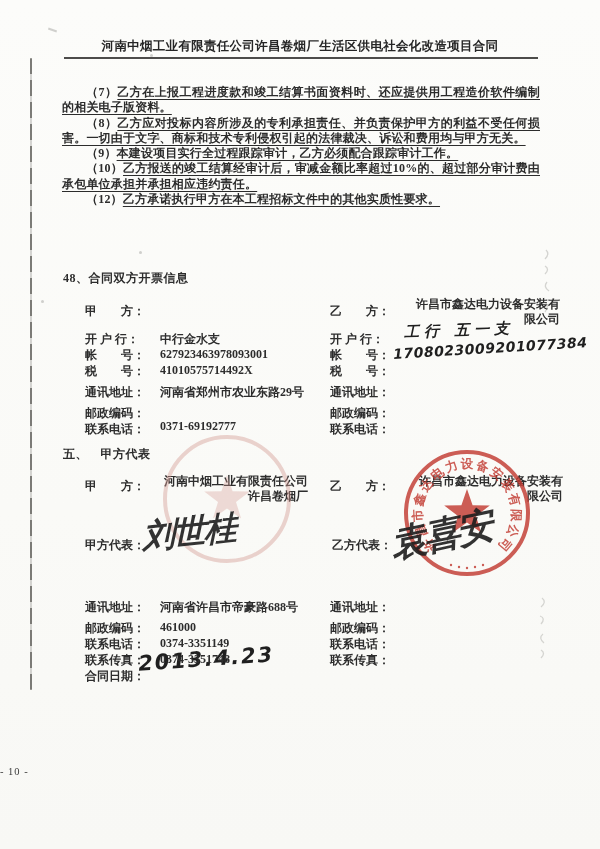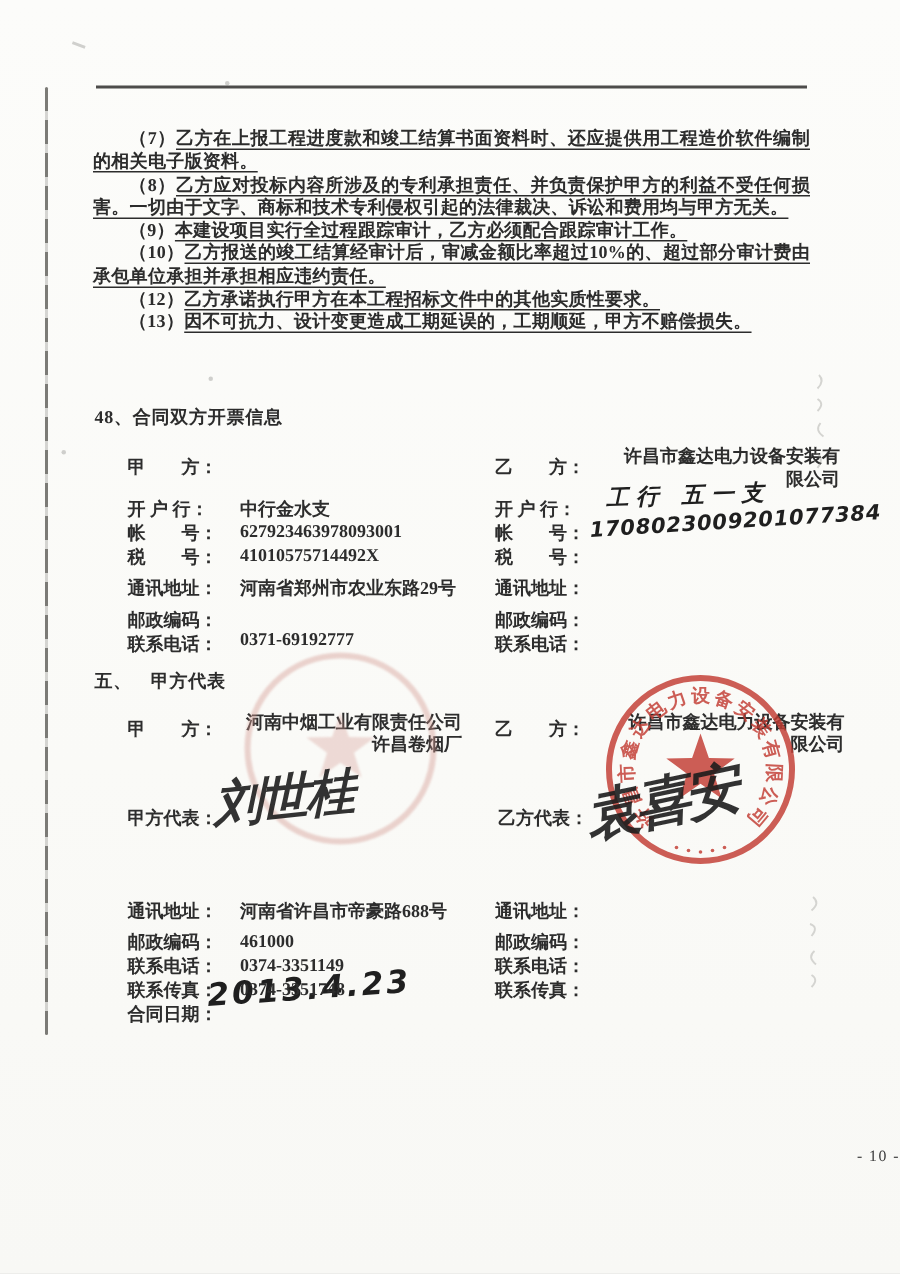--- a/index.html
+++ b/index.html
@@ -36,21 +36,21 @@
   }
   .sigA{left:150px;top:514px;font-size:33px;letter-spacing:-2px;opacity:.9;
     transform:rotate(-6deg) skewX(-18deg);transform-origin:left top;}
   .sigB{left:394px;top:520px;font-size:37px;letter-spacing:-3px;opacity:.9;
     transform:rotate(-12deg) skewX(-14deg);transform-origin:left top;}
   .hw-bank{left:404px;top:321px;font-size:15px;letter-spacing:5px;transform:rotate(-2deg);}
   .hw-account{left:393px;top:340px;font-size:14px;letter-spacing:.5px;transform:rotate(-3.5deg);}
   .hw-date{left:138px;top:647px;font-size:21px;letter-spacing:2px;transform:rotate(-4deg);}
   .sealB{left:392px;top:438px;color:#c23b32;opacity:.82;z-index:5;}
   .sealA{left:152px;top:424px;color:#d49a92;opacity:.42;z-index:4;filter:blur(.7px);}
-  .page-number{left:0;top:766px;width:600px;text-align:right;
+  .page-number{left:0;top:766px;width:600px;text-align:left;
     font-size:10.5px;color:#3a3a3a;letter-spacing:1px;}
   .edge-streak{
     left:30px;top:58px;width:2px;height:632px;border-radius:1px;opacity:.7;
     background:repeating-linear-gradient(180deg,#45443f 0 16px,rgba(69,68,63,.3) 16px 22px);
   }
   .speck{width:3px;height:3px;border-radius:50%;background:#6b6b66;opacity:.3;}
   .scribble{opacity:.35;z-index:3;}
   .z2{z-index:2;}
 </style>
 </head>
@@ -66,29 +66,29 @@
   <div class="abs speck" style="left:41px;top:300px"></div>
   <div class="abs speck" style="left:48px;top:29px;width:9px;height:2px;border-radius:0;transform:rotate(20deg)"></div>
 
   <svg class="abs scribble" style="left:538px;top:246px" width="18" height="80">
     <path d="M8,4 q4,4 -1,9 M7,20 q5,3 0,8 M9,36 q-4,5 2,9 M6,56 q6,3 1,10" stroke="#8d8d88" stroke-width="1.3" fill="none"></path>
   </svg>
   <svg class="abs scribble" style="left:534px;top:592px" width="18" height="70">
     <path d="M8,6 q5,4 -1,9 M6,24 q6,2 1,8 M9,42 q-5,4 1,9 M7,58 q5,3 0,8" stroke="#92928d" stroke-width="1.3" fill="none"></path>
   </svg>
 
+  <div class="abs doc-title">河南中烟工业有限责任公司许昌卷烟厂生活区供电社会化改造项目合同</div>
   <div class="abs title-rule"></div>
 
   <div class="abs clauses z2">
     <p><span>（7）</span><span class="u">乙方在上报工程进度款和竣工结算书面资料时、还应提供用工程造价软件编制的相关电子版资料。</span></p>
     <p><span>（8）</span><span class="u">乙方应对投标内容所涉及的专利承担责任、并负责保护甲方的利益不受任何损害。一切由于文字、商标和技术专利侵权引起的法律裁决、诉讼和费用均与甲方无关。</span></p>
     <p><span>（9）</span><span class="u">本建设项目实行全过程跟踪审计，乙方必须配合跟踪审计工作。</span></p>
     <p><span>（10）</span><span class="u">乙方报送的竣工结算经审计后，审减金额比率超过10%的、超过部分审计费由承包单位承担并承担相应违约责任。</span></p>
     <p><span>（12）</span><span class="u">乙方承诺执行甲方在本工程招标文件中的其他实质性要求。</span></p>
-    <p><span>（13）</span><span class="u">因不可抗力、设计变更造成工期延误的，工期顺延，甲方不赔偿损失。</span></p>
   </div>
 
   <div class="abs hsec z2" style="left:63px;top:270px">48、合同双方开票信息</div>
 
   <div class="abs lbl z2" style="left:85px;top:303px">甲　　方：</div>
   <div class="abs lbl z2" style="left:330px;top:303px">乙　　方：</div>
   <div class="abs val wrapval z2" style="left:408px;top:297px;width:152px">许昌市鑫达电力设备安装有限公司</div>
 
   <div class="abs lbl z2" style="left:85px;top:331px">开 户 行：</div>
   <div class="abs val z2" style="left:160px;top:331px">中行金水支</div>

